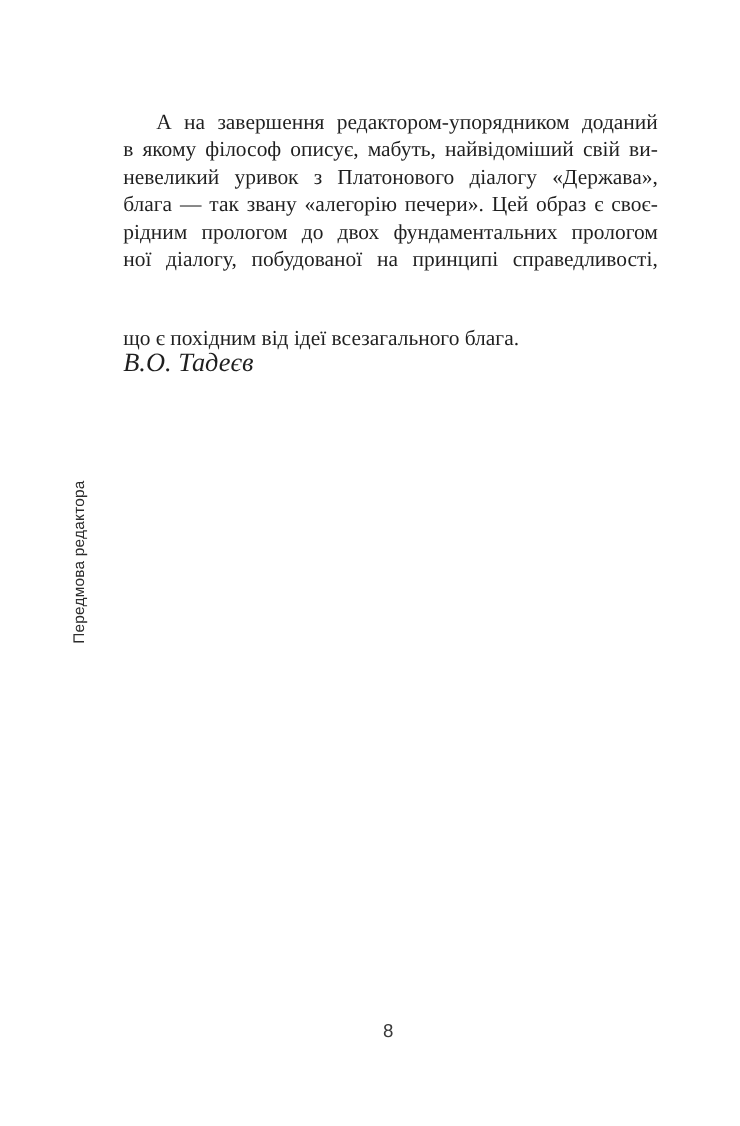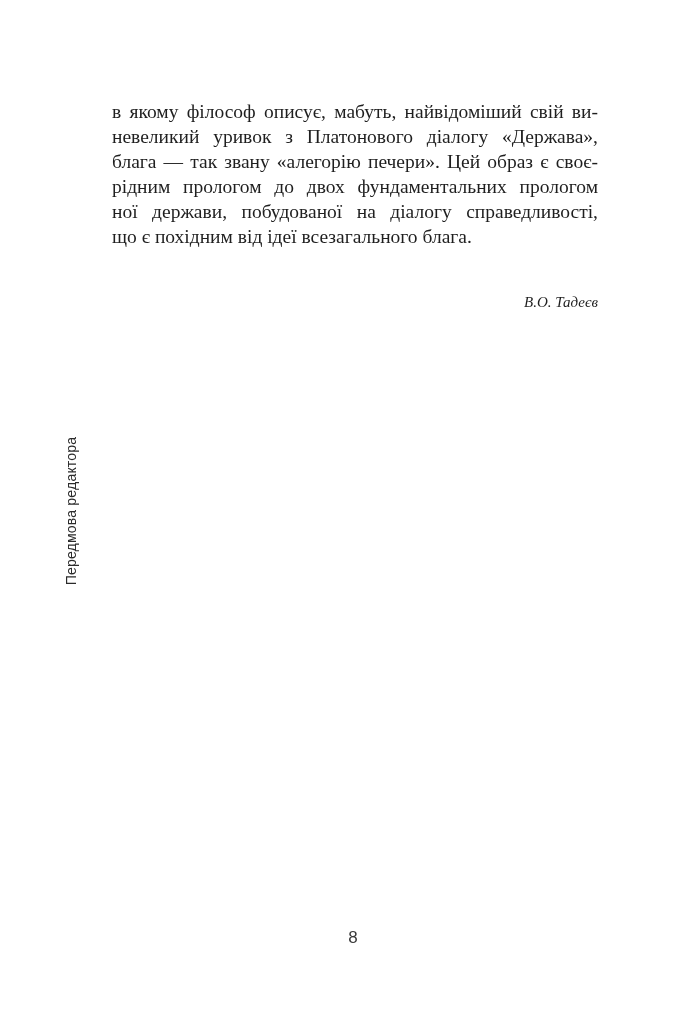--- a/index.html
+++ b/index.html
@@ -30,30 +30,30 @@
     text-align-last: justify;
     -moz-text-align-last: justify;
     white-space: normal;
   }
   .paragraph .line.first {
     padding-left: 30px;
   }
   .paragraph .line.last {
     text-align: left;
     text-align-last: left;
+    margin-top: 47px;
   }
   .signature {
     position: absolute;
     left: 112px;
-    top: 290px;
+    top: 318px;
     width: 486px;
-    font-size: 15px;
+    font-size: 24px;
     line-height: 25px;
     font-style: italic;
-    text-align: right;
     color: #1f1f1f;
   }
   .sidebar-label {
     position: absolute;
     left: 71px;
     top: 511px;
     transform: translate(-50%, -50%) rotate(-90deg);
     transform-origin: center center;
     white-space: nowrap;
     font-family: "Liberation Sans", "DejaVu Sans", sans-serif;
@@ -70,25 +70,26 @@
     font-size: 17px;
     color: #3a3a3a;
   }
 </style>
 </head>
 <body>
 
 <div class="page">
 
   <div class="paragraph">
+    <div class="line first">А на завершення редактором-упорядником доданий</div>
     <div class="line">в якому філософ описує, мабуть, найвідоміший свій ви-</div>
     <div class="line">невеликий уривок з Платонового діалогу «Держава»,</div>
     <div class="line">блага — так звану «алегорію печери». Цей образ є своє-</div>
     <div class="line">рідним прологом до двох фундаментальних прологом</div>
-    <div class="line">ної держави, побудованої на діалогу справедливості,</div>
+    <div class="line">ної діалогу, побудованої на принципі справедливості,</div>
     <div class="line last">що є похідним від ідеї всезагального блага.</div>
   </div>
 
   <div class="signature">В.О. Тадеєв</div>
 
   <div class="sidebar-label">Передмова редактора</div>
 
   <div class="page-number">8</div>
 
 </div>

